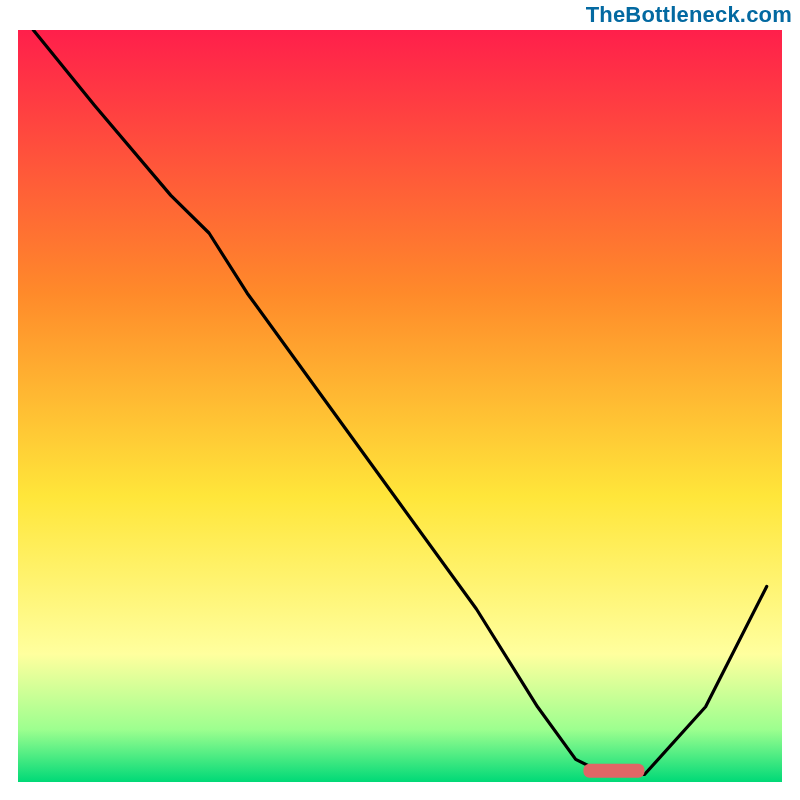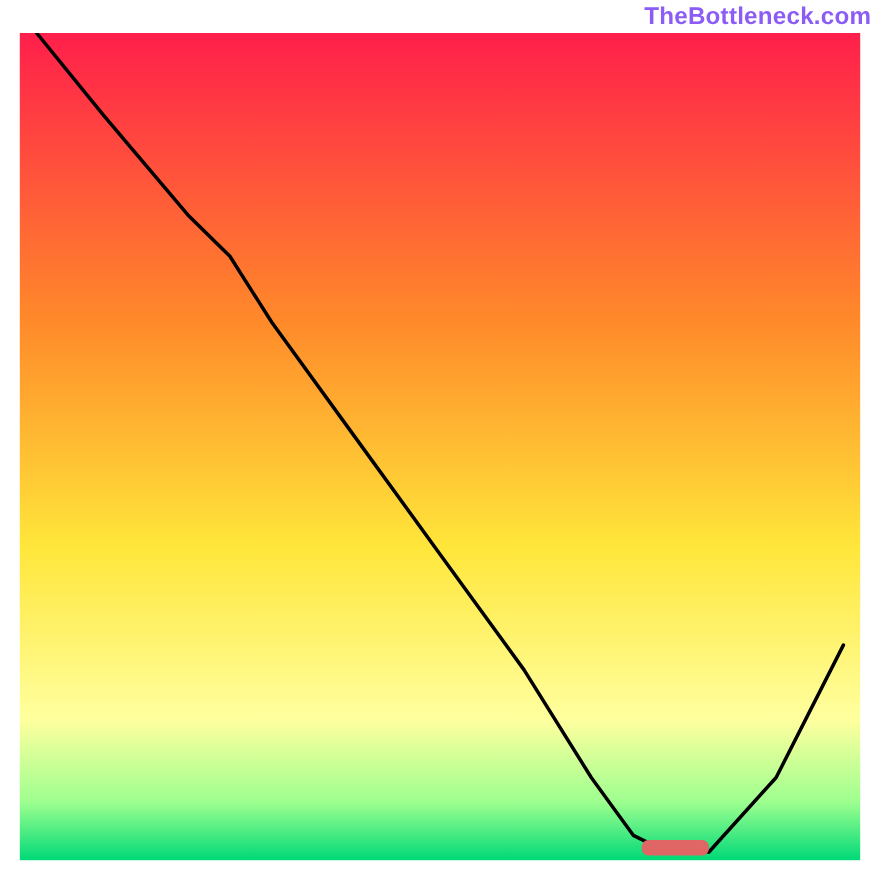--- a/index.html
+++ b/index.html
@@ -15,21 +15,21 @@
     position: relative;
     width: 800px;
     height: 800px;
   }
   .attribution {
     position: absolute;
     top: 2px;
     right: 8px;
     font-size: 22px;
     font-weight: 600;
-    color: #8b5cf6;
+    color: #0369a1;
     letter-spacing: 0.2px;
   }
   svg.plot {
     position: absolute;
     left: 0;
     top: 0;
     width: 800px;
     height: 800px;
   }
 </style>

